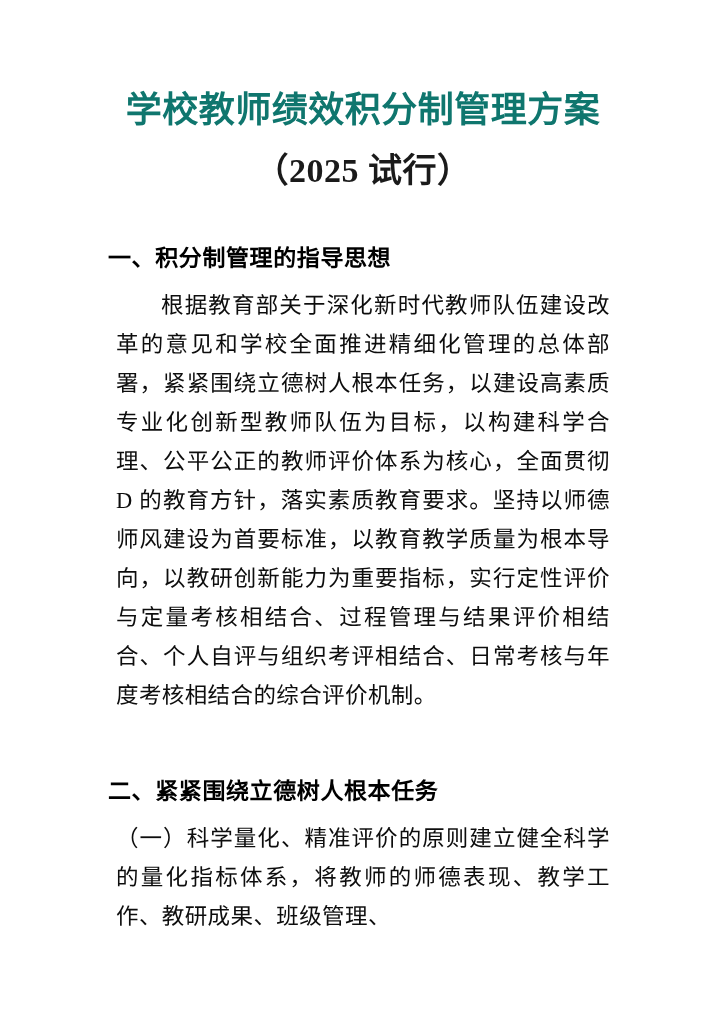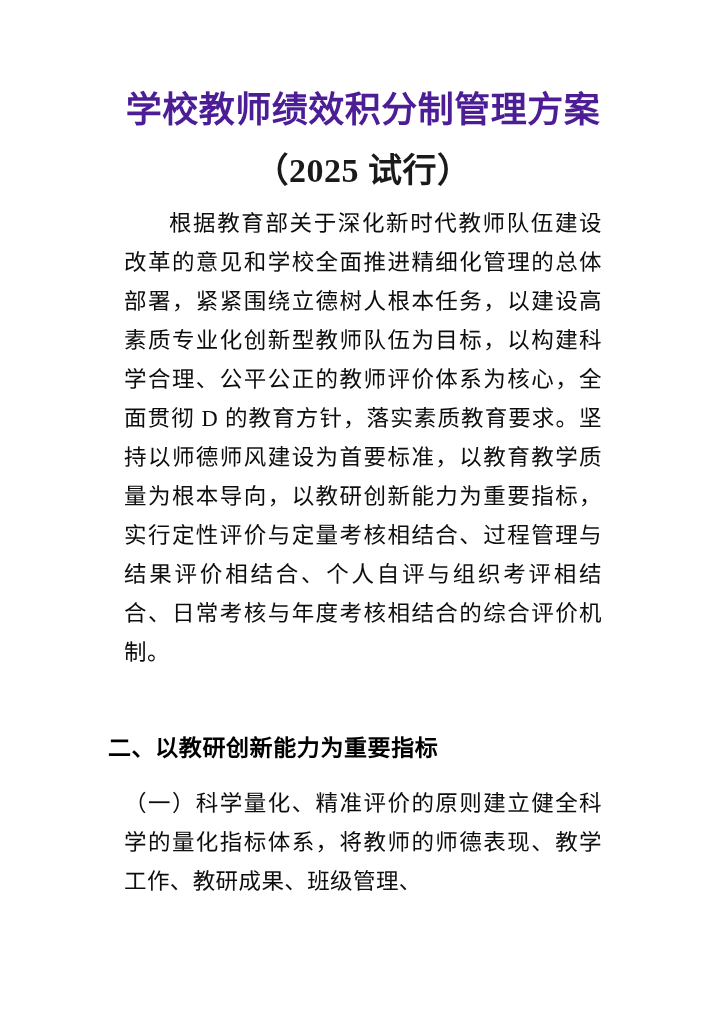--- a/index.html
+++ b/index.html
@@ -26,21 +26,21 @@
     left: 108px;
     top: 0;
     width: 510px;
   }
 
   
   .doc-title {
     font-size: 36px;
     line-height: 44px;
     font-weight: bold;
-    color: #4c1d95;
+    color: #0f766e;
     text-align: center;
     letter-spacing: 0.5px;
     margin: 0;
     padding-top: 88px;
     white-space: nowrap;
   }
   .doc-subtitle {
     font-size: 34px;
     line-height: 34px;
     font-weight: bold;
@@ -66,21 +66,21 @@
   }
   .section-heading.spaced {
     margin-top: 58px;
   }
 
   
   .para {
     font-size: 22.5px;
     line-height: 39px;
     color: #0d0d0d;
-    margin: 16px;
+    margin: 8px;
     text-align: justify;
     text-justify: inter-ideograph;
     letter-spacing: 0.4px;
     word-break: break-all;
   }
   .para.indent {
     text-indent: 45px;
   }
   .para.noindent {
     text-indent: 0;
@@ -89,22 +89,23 @@
 </head>
 <body>
 
 <div class="page">
   <div class="content">
 
     <h1 class="doc-title">学校教师绩效积分制管理方案</h1>
 
     <h2 class="doc-subtitle">（2025 试行）</h2>
 
+    <h3 class="section-heading first">一、积分制管理的指导思想</h3>
 
     <p class="para indent">根据教育部关于深化新时代教师队伍建设改革的意见和学校全面推进精细化管理的总体部署，紧紧围绕立德树人根本任务，以建设高素质专业化创新型教师队伍为目标，以构建科学合理、公平公正的教师评价体系为核心，全面贯彻 D 的教育方针，落实素质教育要求。坚持以师德师风建设为首要标准，以教育教学质量为根本导向，以教研创新能力为重要指标，实行定性评价与定量考核相结合、过程管理与结果评价相结合、个人自评与组织考评相结合、日常考核与年度考核相结合的综合评价机制。</p>
 
 
-    <h3 class="section-heading spaced">二、以教研创新能力为重要指标</h3>
+    <h3 class="section-heading spaced">二、紧紧围绕立德树人根本任务</h3>
 
     <p class="para noindent">（一）科学量化、精准评价的原则建立健全科学的量化指标体系，将教师的师德表现、教学工作、教研成果、班级管理、</p>
 
   </div>
 </div>
 
 </body></html>

